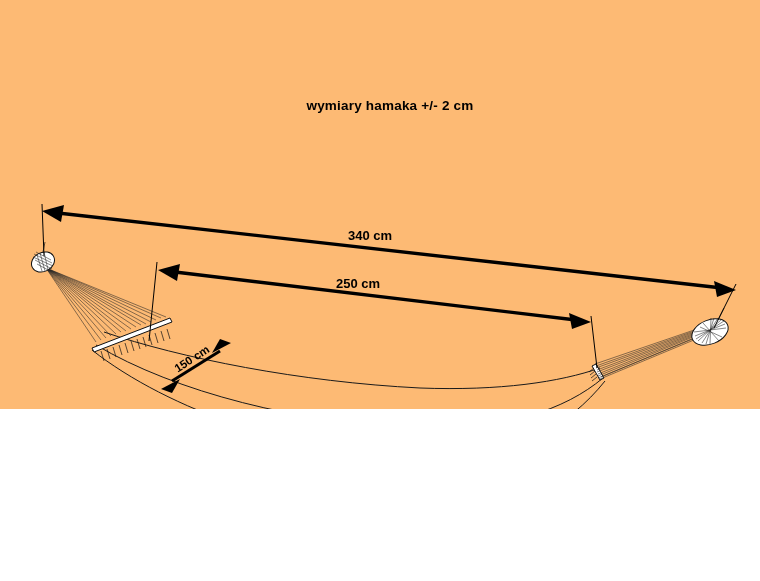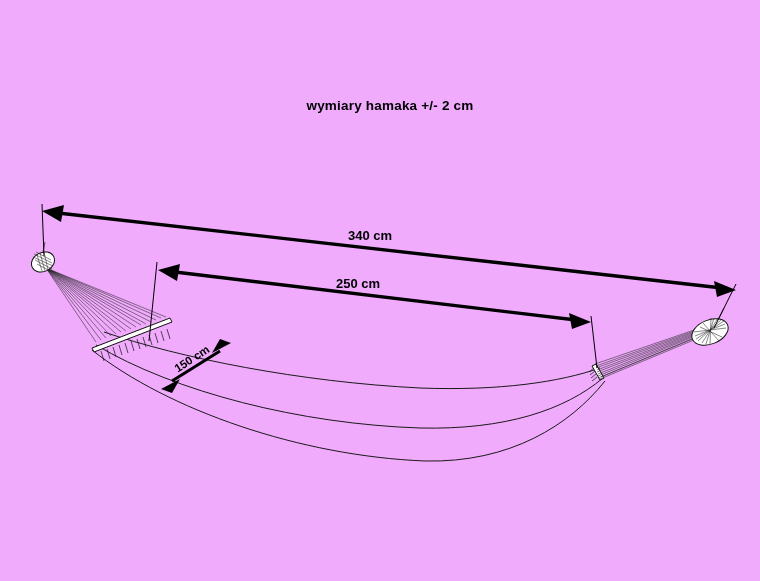--- a/index.html
+++ b/index.html
@@ -7,22 +7,22 @@
     margin: 0;
     padding: 0;
     background: #ffffff;
   }
   body {
     font-family: "Liberation Sans", sans-serif;
   }
   #canvas {
     position: relative;
     width: 760px;
-    height: 581px;
-    background: #f0abfc;
+    height: 409px;
+    background: #fdba74;
     overflow: hidden;
   }
   #diagram {
     position: absolute;
     left: 0;
     top: 0;
     width: 760px;
     height: 581px;
     display: block;
   }

